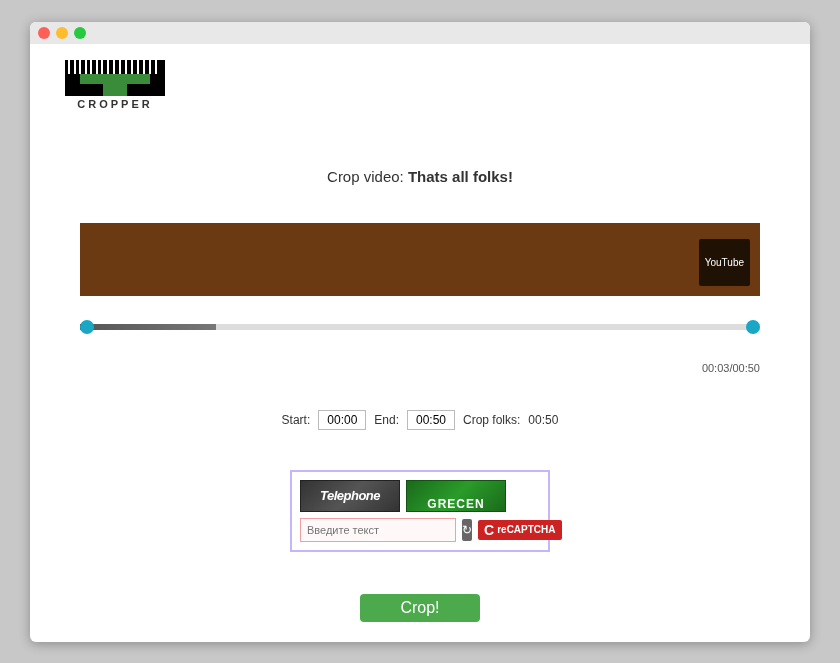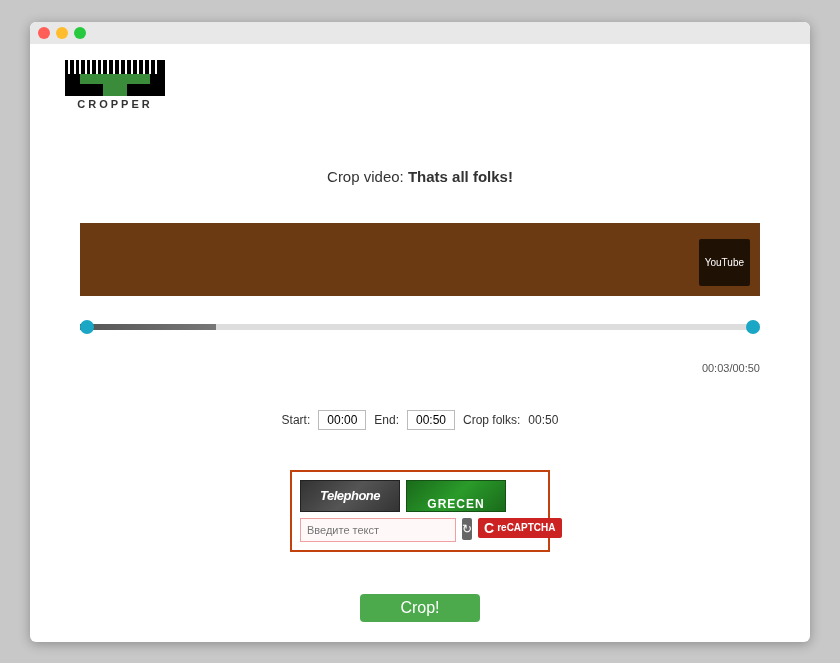--- a/index.html
+++ b/index.html
@@ -353,21 +353,21 @@
       border: 1px solid #bbb;
       padding: 2px 6px;
       font-size: 12px;
       width: 48px;
       text-align: center;
       background: #fff;
     }
 
     .captcha-box {
       width: 260px;
-      border: 2px solid #c2410c;
+      border: 2px solid #c4b5fd;
       background: #fff;
       padding: 8px;
       margin-bottom: 14px;
     }
 
     .captcha-images {
       display: flex;
       gap: 6px;
       margin-bottom: 6px;
       align-items: center;
@@ -397,21 +397,21 @@
       justify-content: center;
       color: #fff;
       font-size: 12px;
       font-weight: bold;
       border: 1px solid #155015;
       letter-spacing: 1px;
     }
 
     .captcha-bottom {
       display: flex;
-      align-items: flex-start;
+      align-items: center;
       gap: 6px;
     }
 
     .captcha-text-input {
       flex: 1;
       border: 1px solid #f0a0a0;
       background: #fff8f8;
       padding: 3px 6px;
       font-size: 11px;
       color: #aaa;

